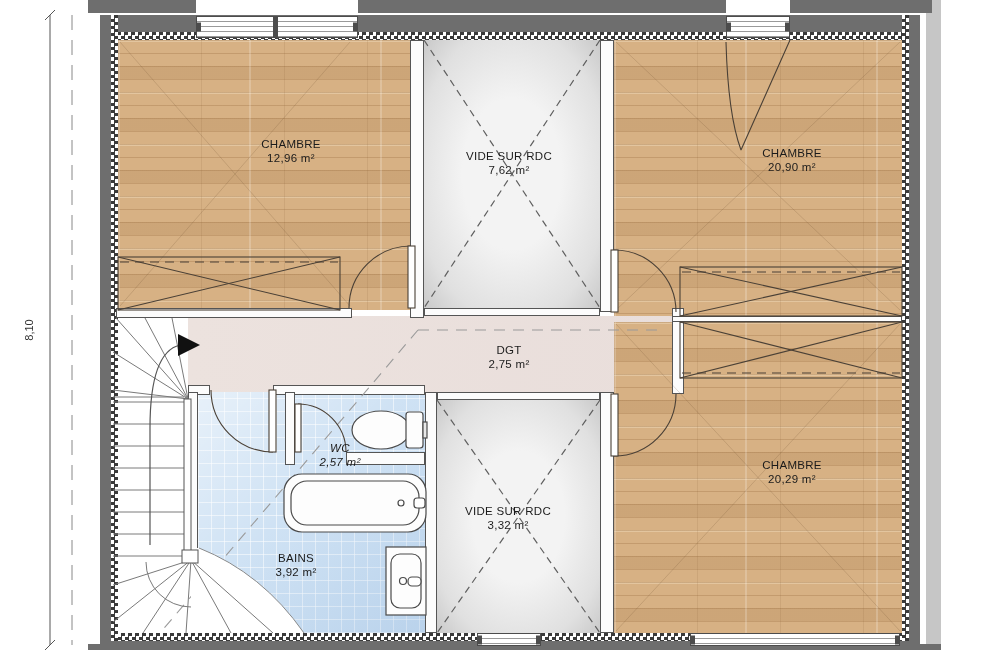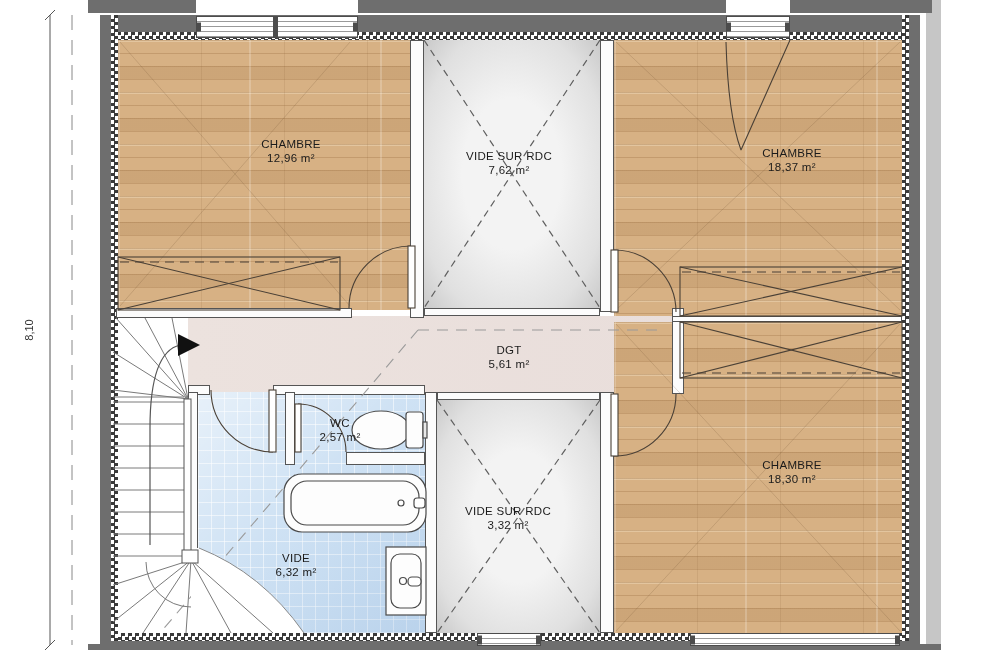--- a/index.html
+++ b/index.html
@@ -211,37 +211,37 @@
   <div class="lbl" style="left:291px;top:151px;">
     <div>CHAMBRE</div>
     <div>12,96 m²</div>
   </div>
   <div class="lbl" style="left:509px;top:163px;">
     <div>VIDE SUR RDC</div>
     <div>7,62 m²</div>
   </div>
   <div class="lbl" style="left:792px;top:160px;">
     <div>CHAMBRE</div>
-    <div>18,37 m²</div>
+    <div>20,90 m²</div>
   </div>
   <div class="lbl" style="left:509px;top:357px;">
     <div>DGT</div>
-    <div>5,61 m²</div>
-  </div>
-  <div class="lbl" style="left:340px;top:430px;">
+    <div>2,75 m²</div>
+  </div>
+  <div class="lbl" style="left:340px;top:455px;font-style:italic;">
     <div>WC</div>
     <div>2,57 m²</div>
   </div>
   <div class="lbl" style="left:296px;top:565px;">
-    <div>VIDE</div>
-    <div>6,32 m²</div>
+    <div>BAINS</div>
+    <div>3,92 m²</div>
   </div>
   <div class="lbl" style="left:508px;top:518px;">
     <div>VIDE SUR RDC</div>
     <div>3,32 m²</div>
   </div>
   <div class="lbl" style="left:792px;top:472px;">
     <div>CHAMBRE</div>
-    <div>18,30 m²</div>
+    <div>20,29 m²</div>
   </div>
 
   <div class="dimlbl" style="left:11px;top:322px;width:40px;height:16px;">8,10</div>
 </div>
 
 </body></html>

